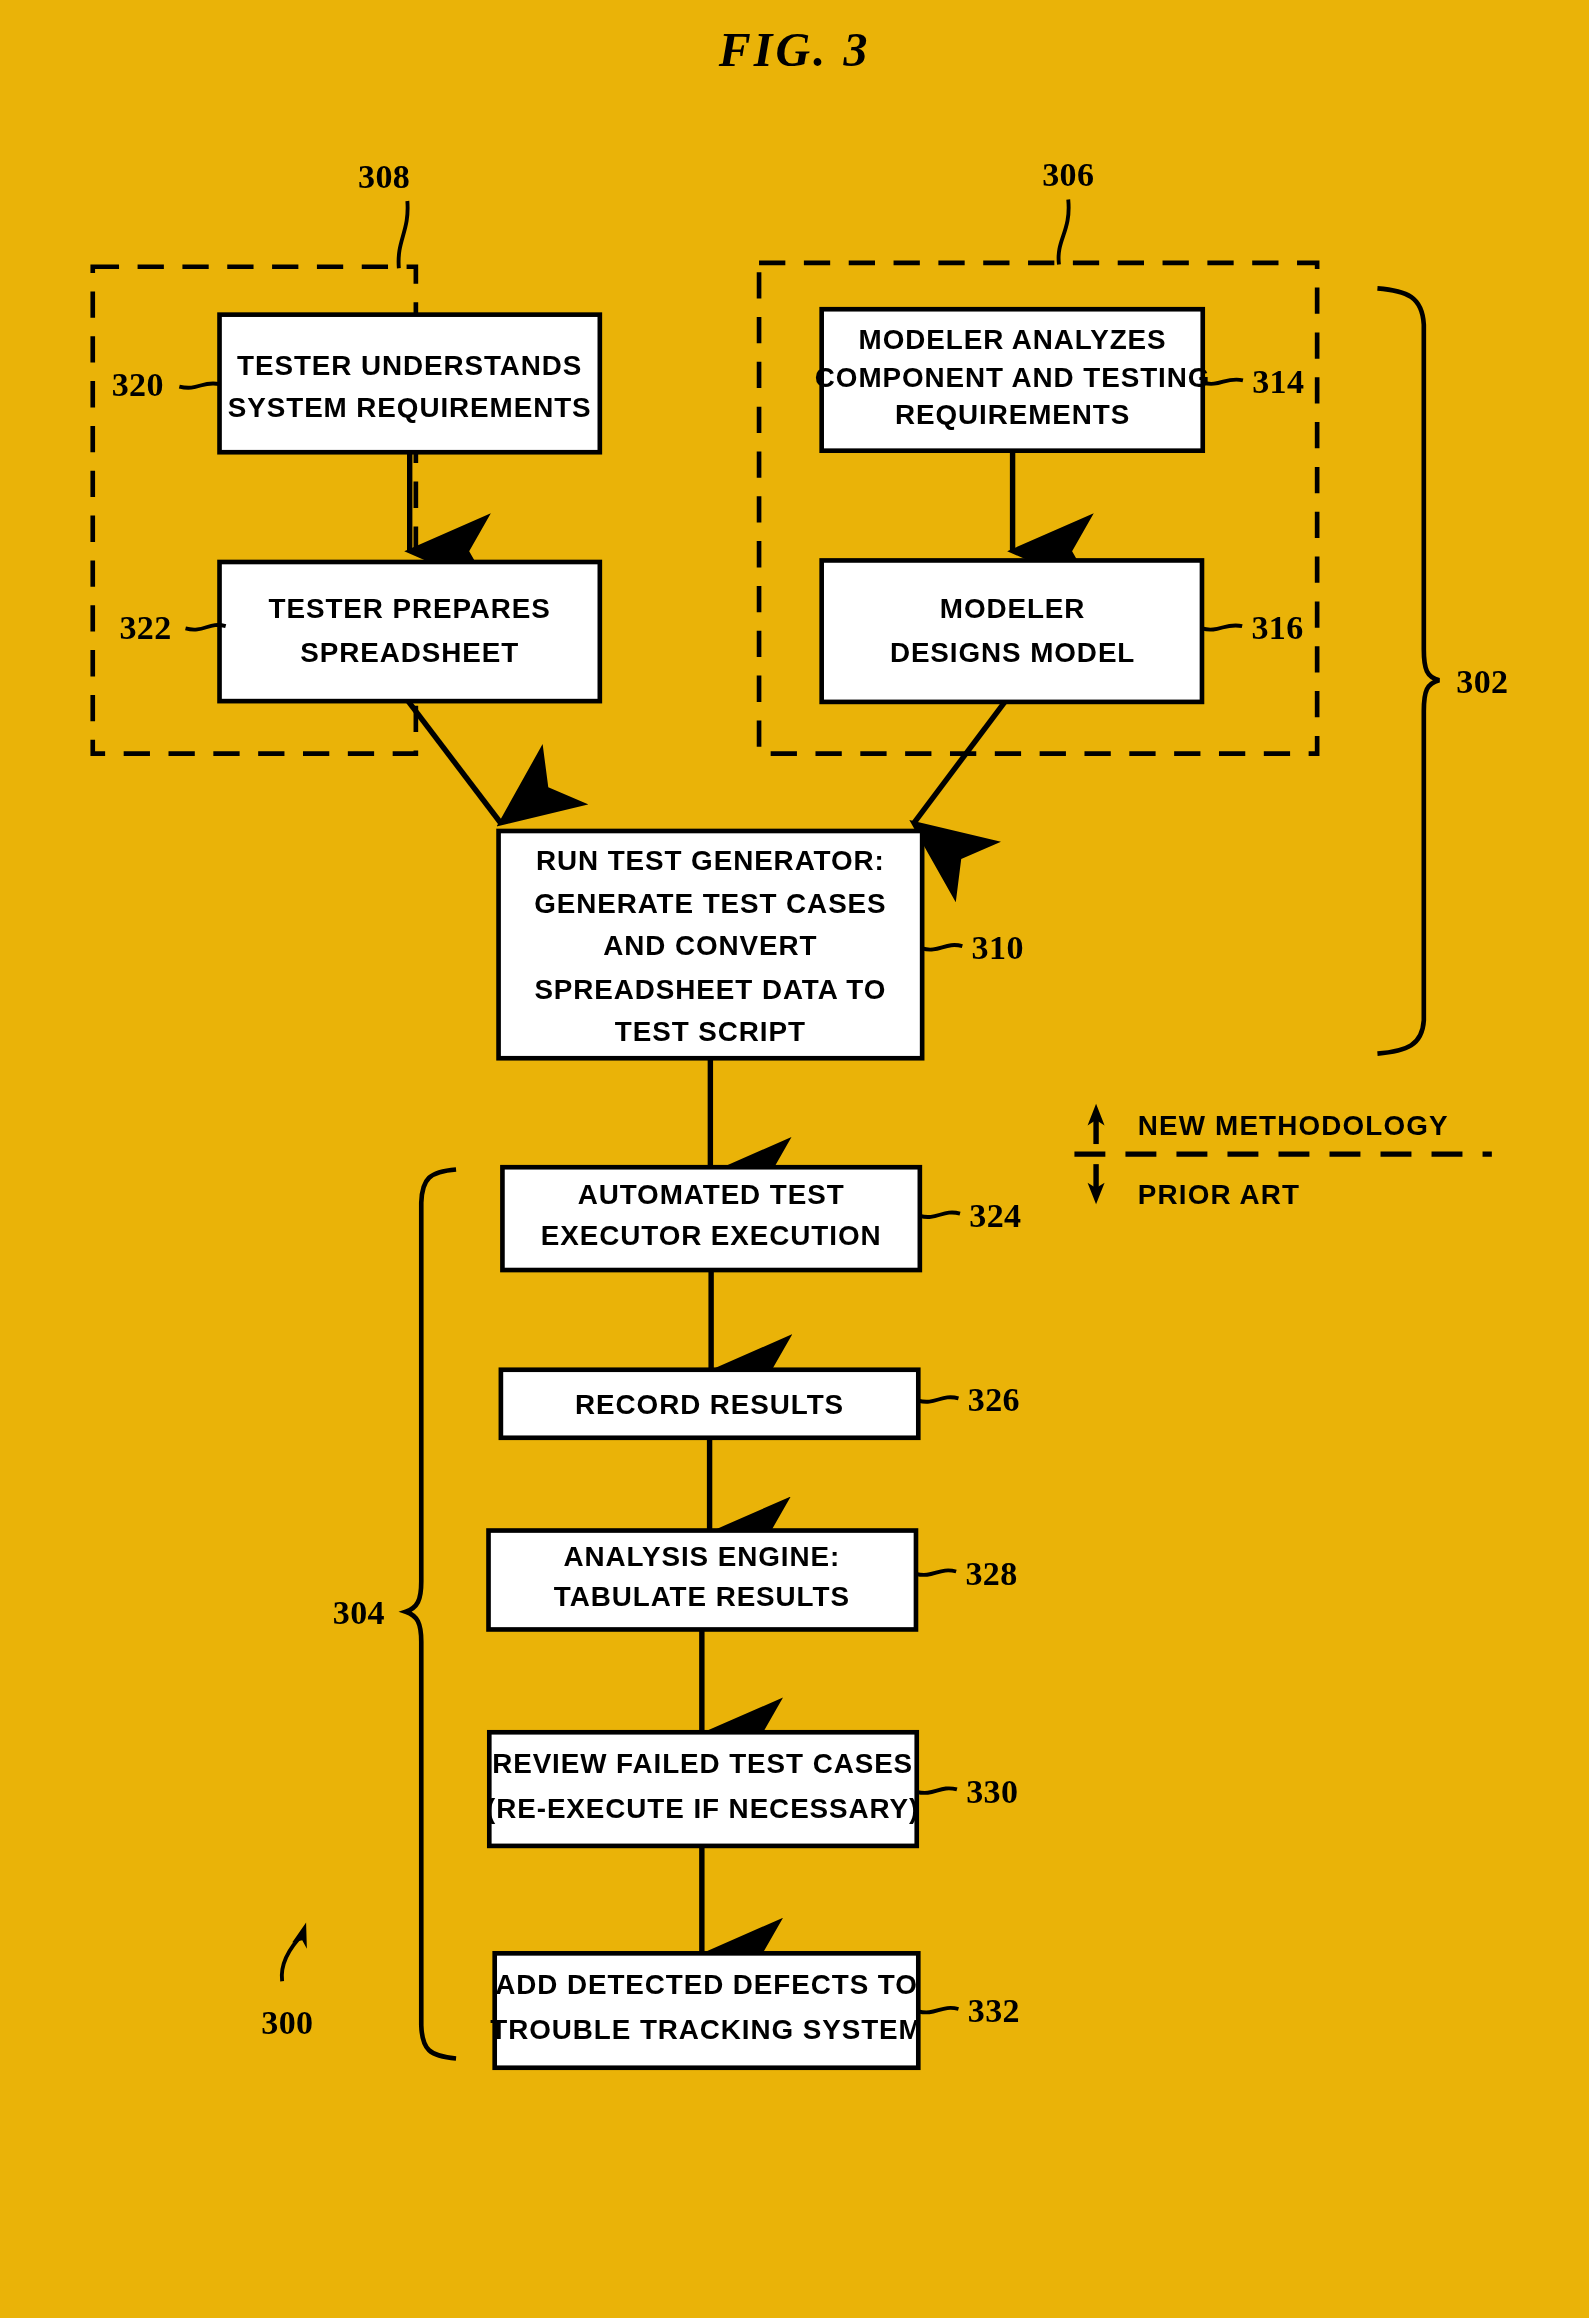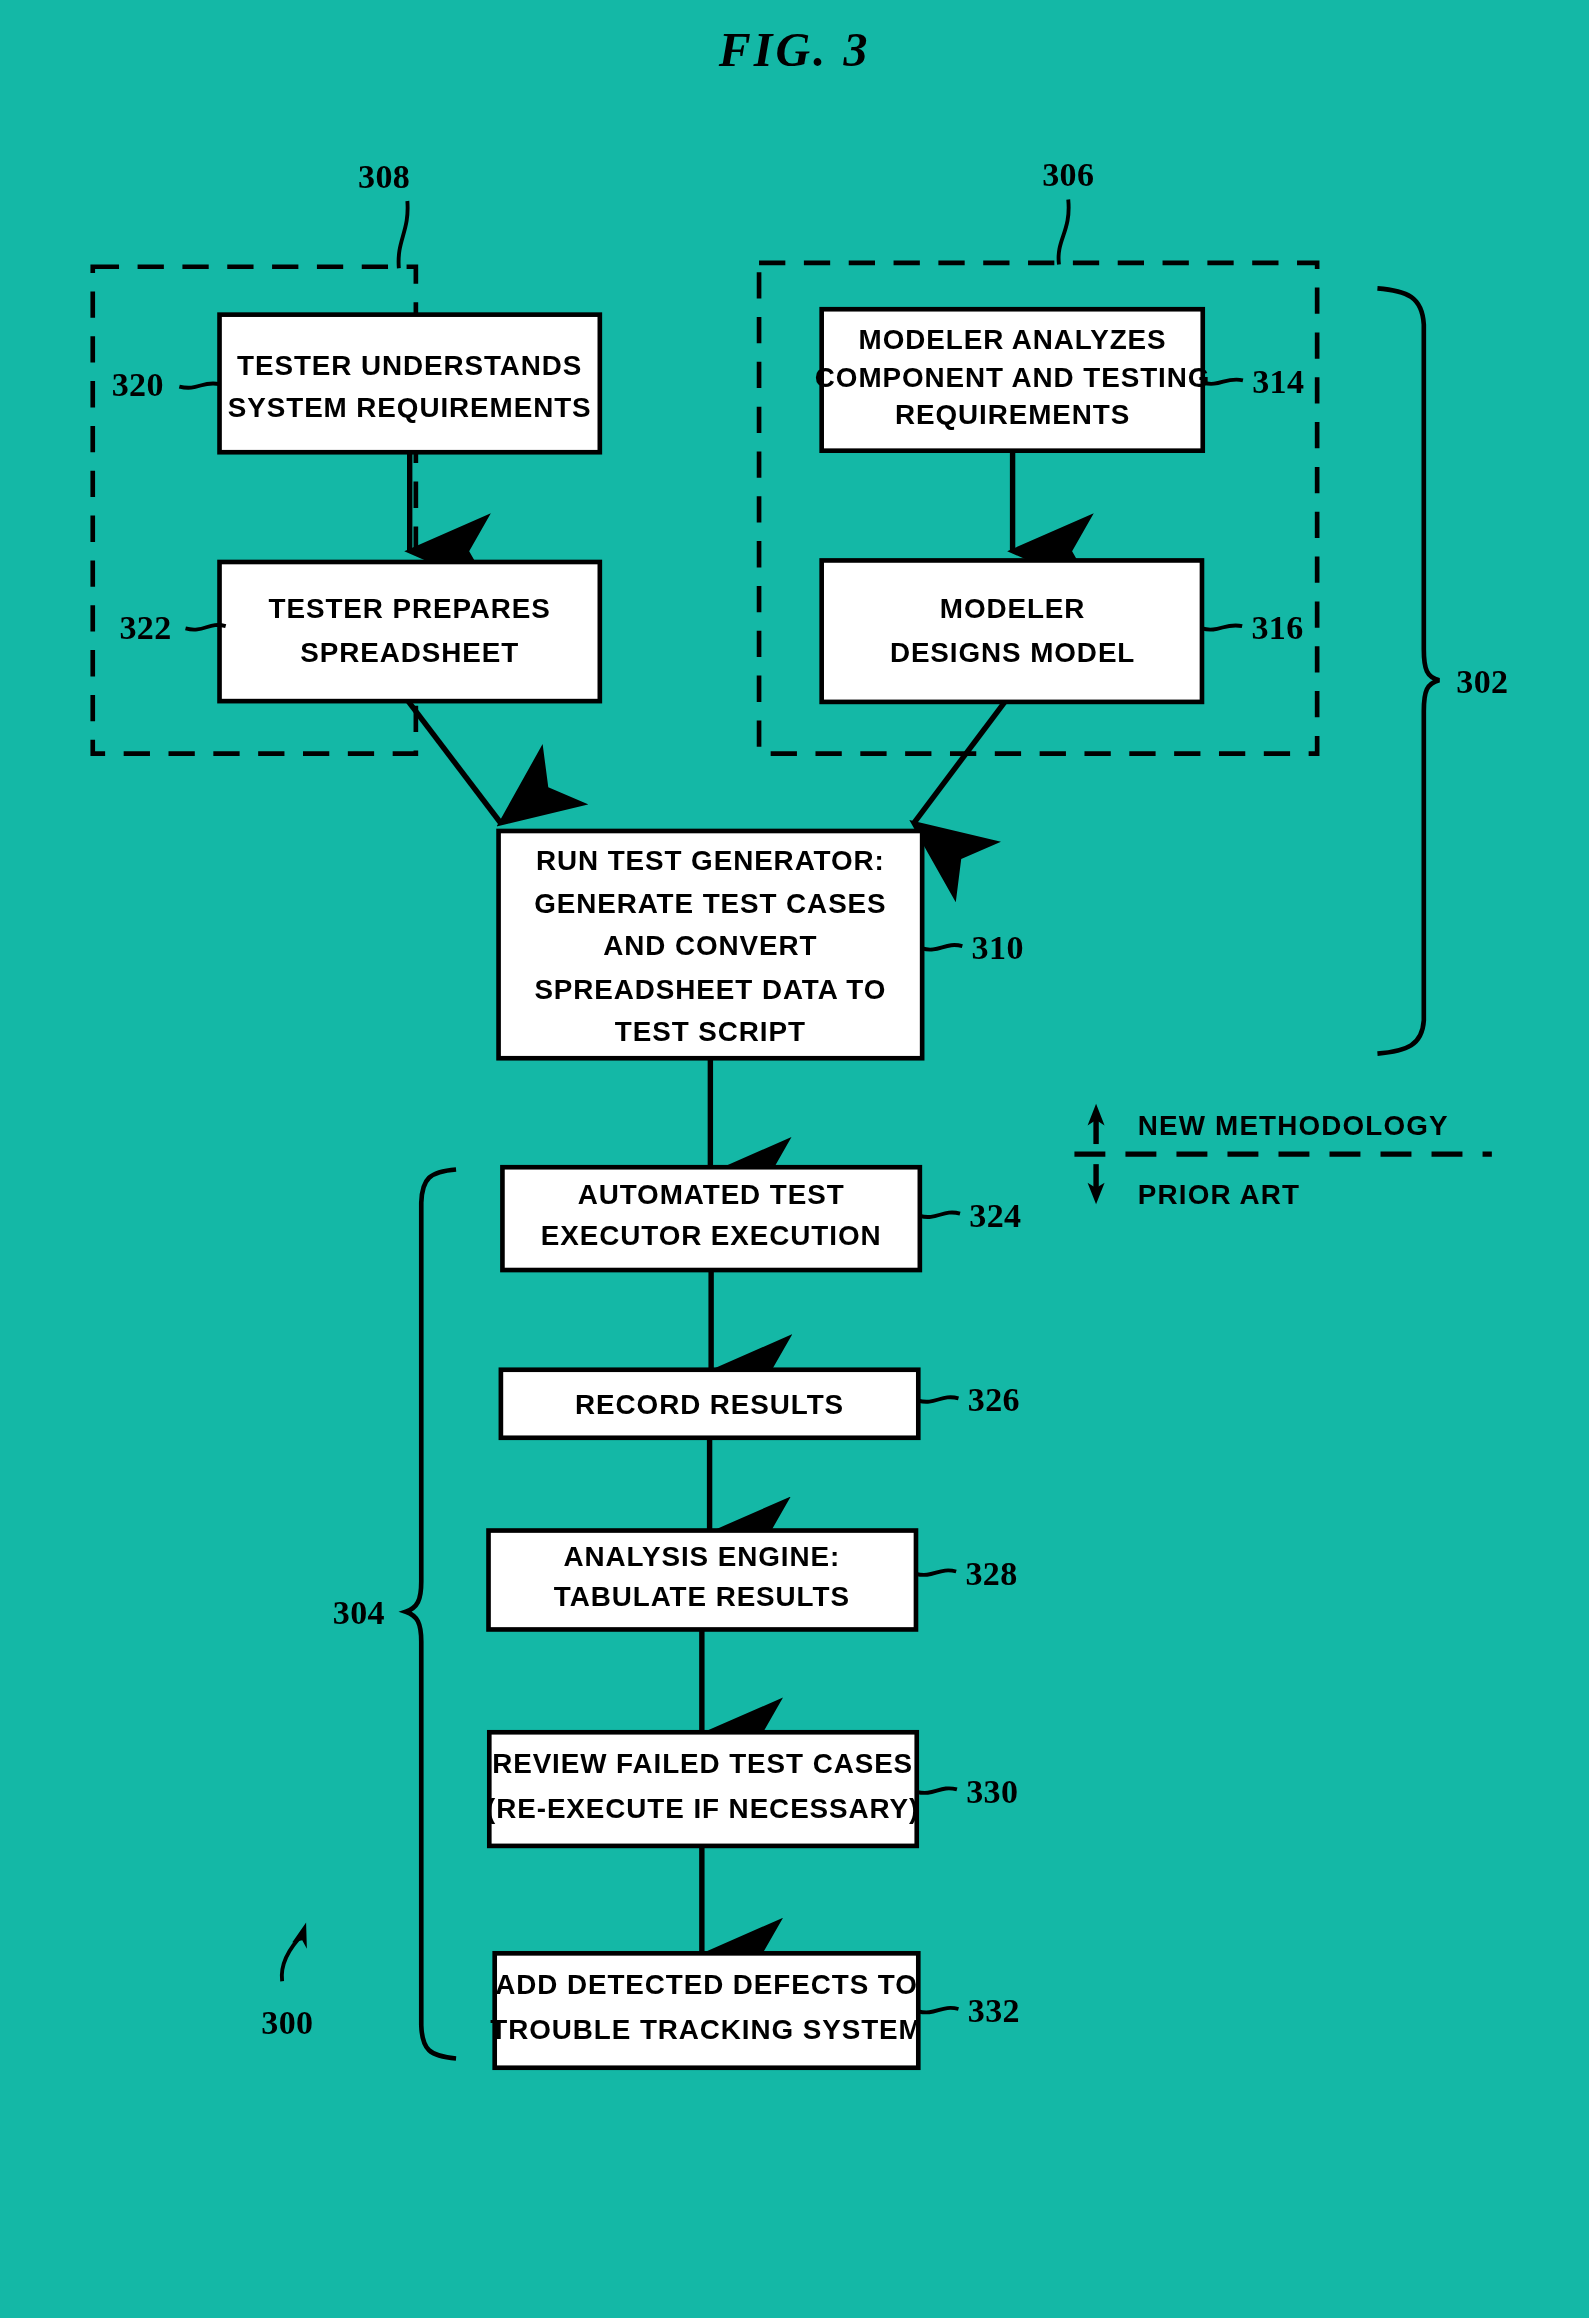--- a/index.html
+++ b/index.html
@@ -11,21 +11,21 @@
     width: 1590px;
     height: 2319px;
     font-family: "Liberation Sans", sans-serif;
     color: #000000;
     overflow: hidden;
   }
   #figure-root {
     position: relative;
     width: 1590px;
     height: 2319px;
-    background: #14b8a6;
+    background: #eab308;
     text-decoration: underline;
   }
   svg#fig-svg {
     position: absolute;
     left: 0;
     top: 0;
     width: 1590px;
     height: 2319px;
     display: block;
   }

